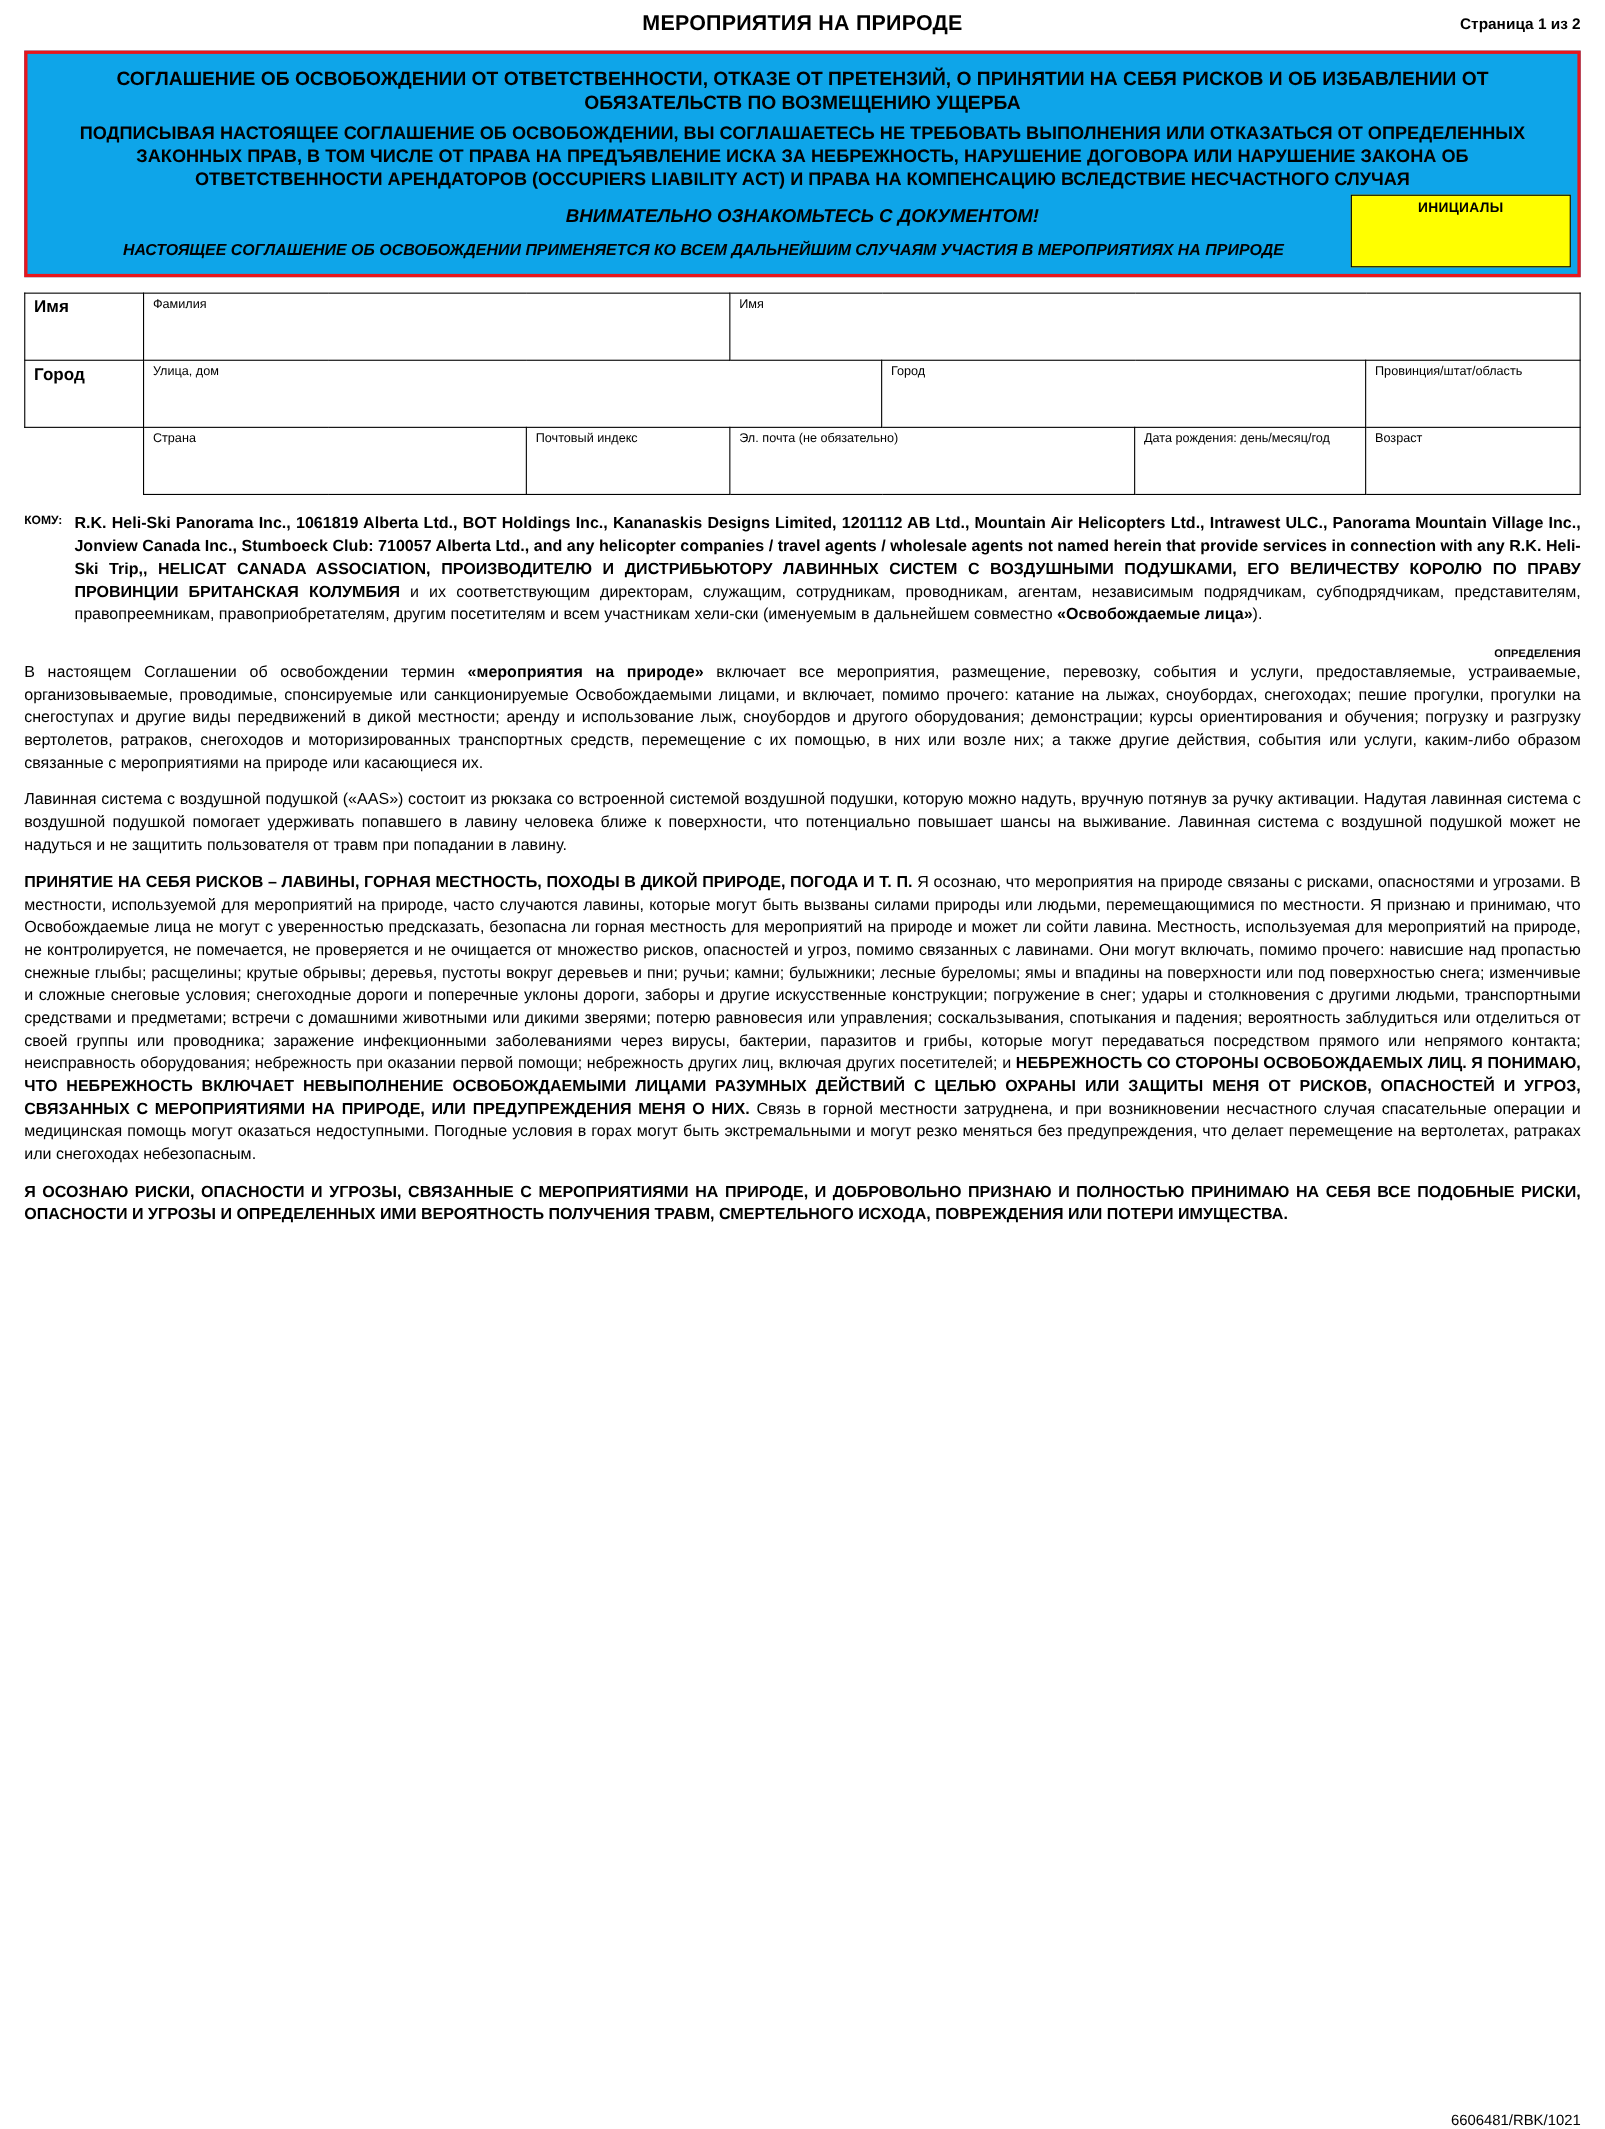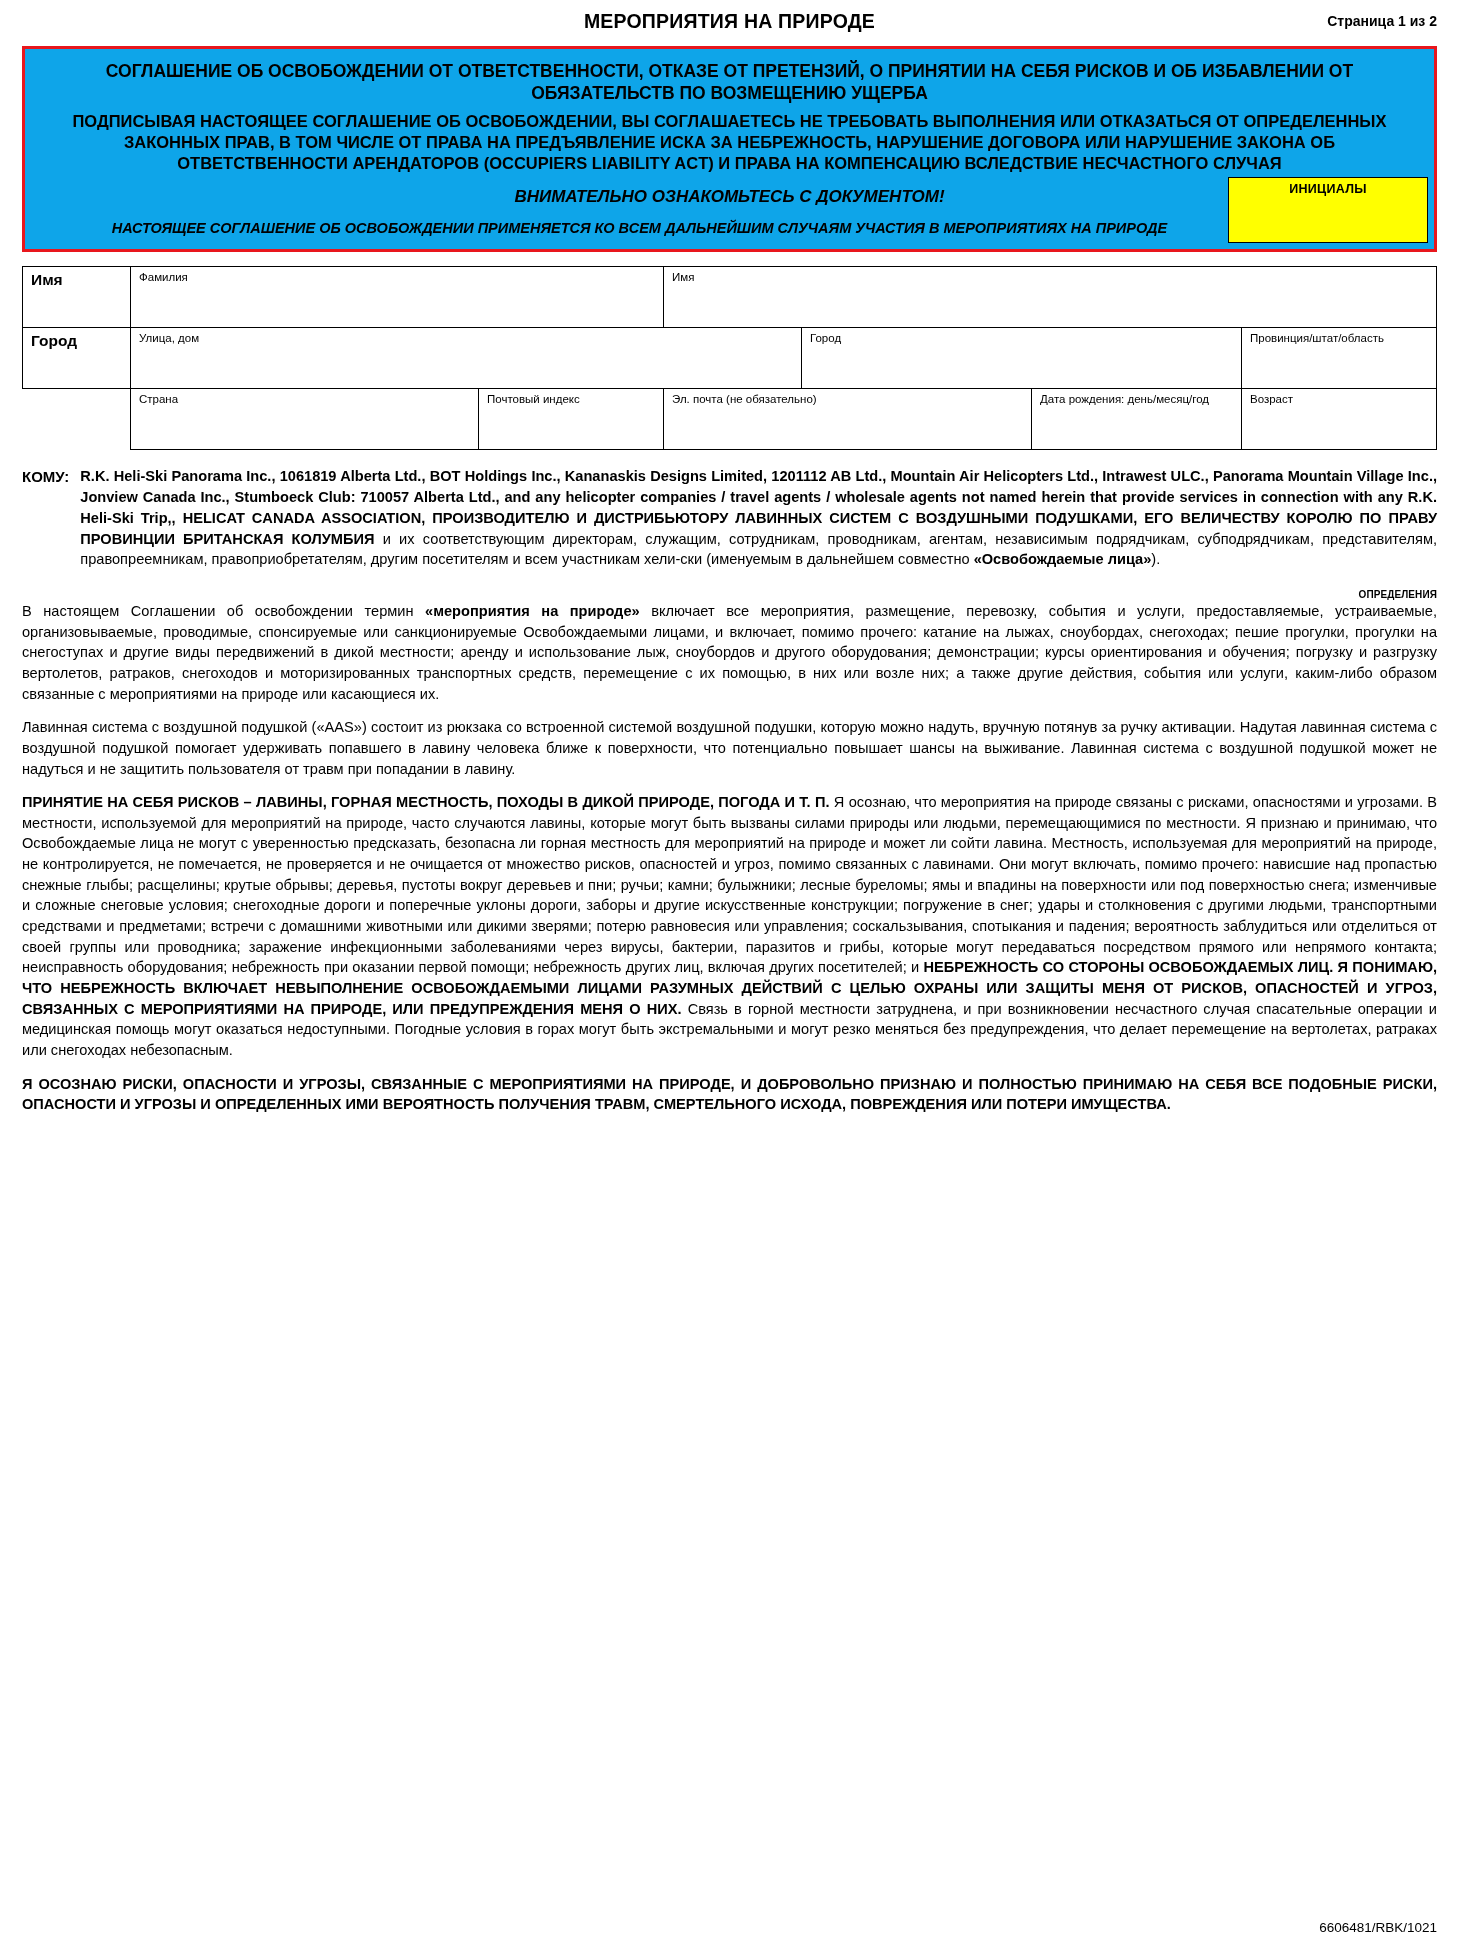--- a/index.html
+++ b/index.html
@@ -136,21 +136,21 @@
     margin-top: 16px;
     font-size: 14.6px;
     line-height: 1.42;
     text-align: justify;
     display: flex;
   }
   .recip .kw {
     font-weight: bold;
     white-space: nowrap;
     padding-right: 11px;
-    font-size: 15px;
+    font-size: 11px;
   }
   .recip .rtext { flex: 1; }
   .b { font-weight: bold; }
 
   
   h2.sec {
     font-size: 10px;
     font-weight: bold;
     margin: 19px 0 1px 0;
     letter-spacing: .1px;

